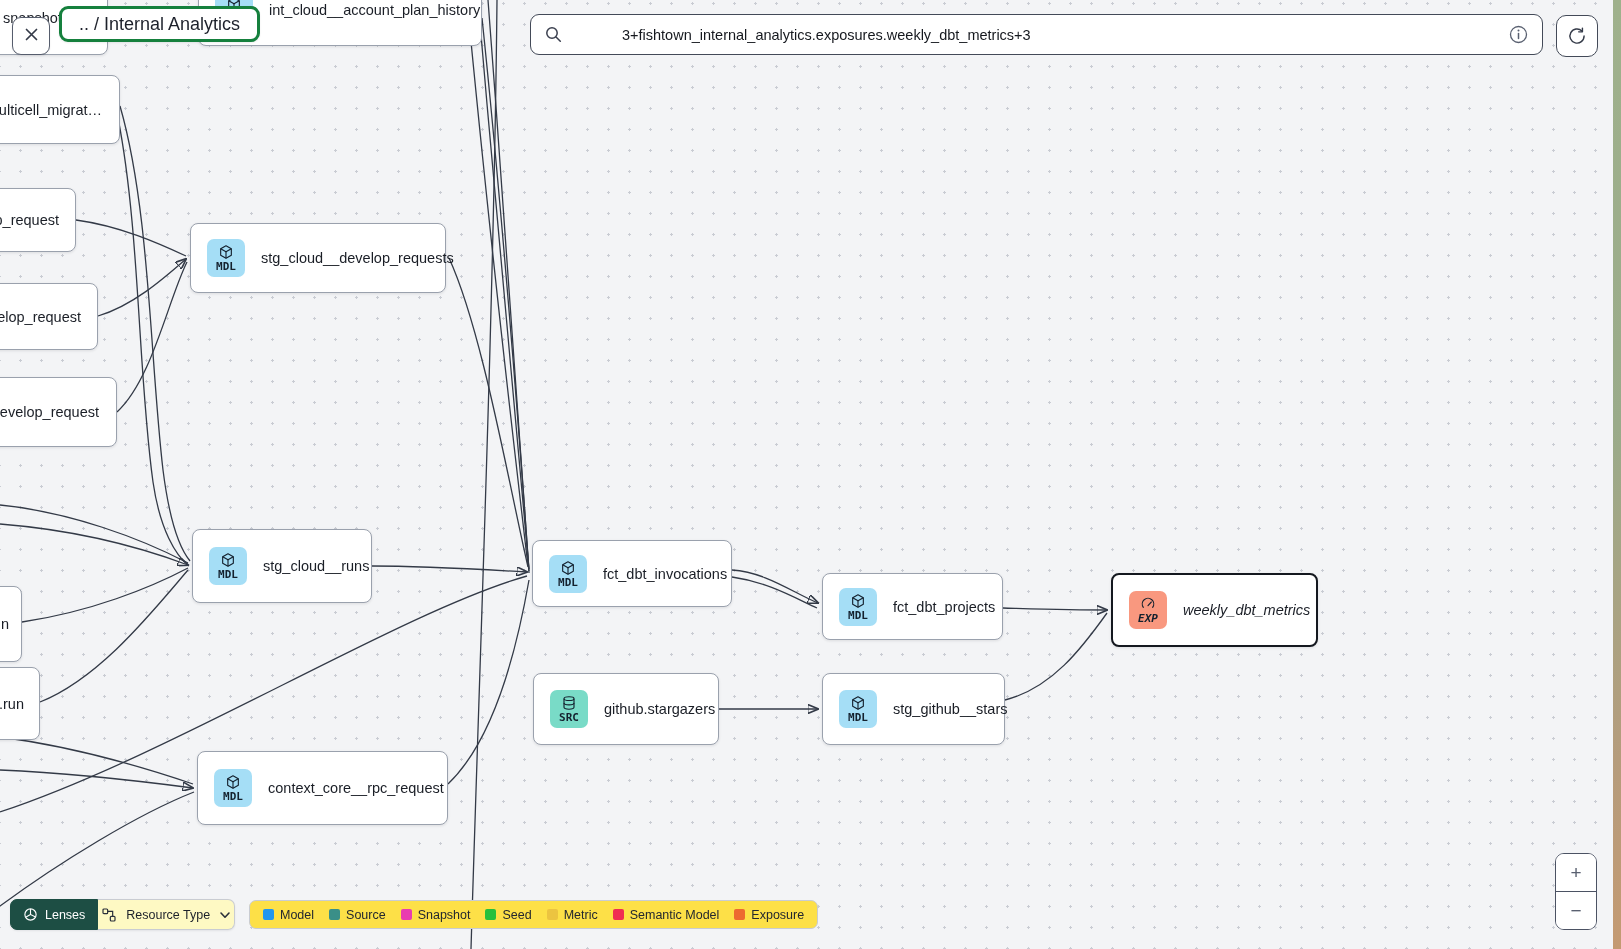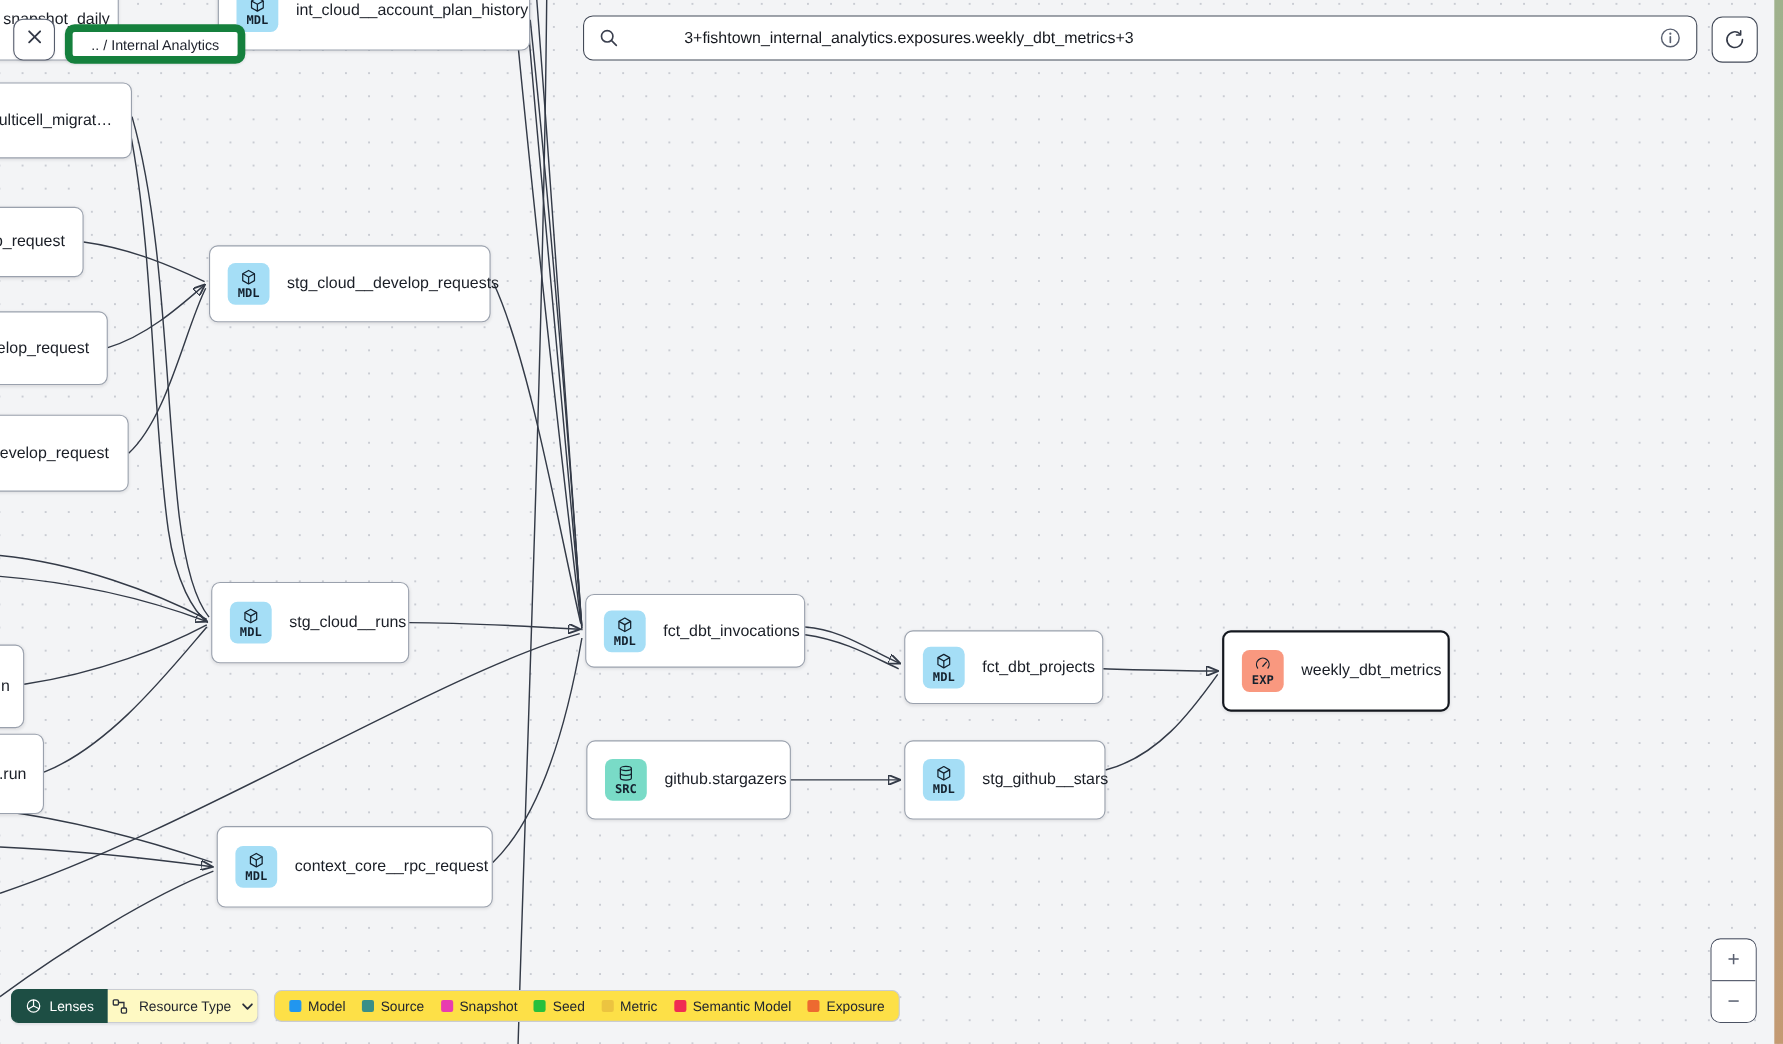--- a/index.html
+++ b/index.html
@@ -42,24 +42,24 @@
   .badge-EXP{background:#f9987f;}
 
   
   .btn-close{
     position:absolute;left:12px;top:17px;width:36px;height:36px;z-index:3;
     background:#fff;border:1px solid #565d6d;border-radius:9px;
     display:flex;align-items:center;justify-content:center;cursor:pointer;
     box-shadow:0 1px 2px rgba(20,24,33,.08);
   }
   .breadcrumb{
-    position:absolute;left:59px;top:22px;height:36px;z-index:3;
-    background:#fff;border:7px solid #15803d;border-radius:9px;
+    position:absolute;left:59px;top:6px;height:36px;z-index:3;
+    background:#fff;border:3px solid #15803d;border-radius:9px;
     display:flex;align-items:center;padding:0 17px;box-sizing:border-box;
-    font-size:13px;color:#1d212b;cursor:pointer;
+    font-size:18px;color:#1d212b;cursor:pointer;
     box-shadow:0 1px 2px rgba(20,24,33,.08);white-space:nowrap;
   }
   .searchbar{
     position:absolute;left:530px;top:14px;width:1013px;height:41px;z-index:3;
     background:#fff;border:1px solid #434a58;border-radius:9px;
     display:flex;align-items:center;padding:0 14px;box-sizing:border-box;gap:10px;
   }
   .searchbar input{
     flex:1;border:none;outline:none;font-family:"Liberation Sans",sans-serif;
     font-size:14.5px;color:#15181e;background:transparent;margin-left:48px;
@@ -235,21 +235,21 @@
           <svg width="16" height="16" viewBox="0 0 24 24" fill="none" stroke="#14212e" stroke-width="1.7" stroke-linejoin="round">
             <path d="M12 2.8 L20 7.3 V16.7 L12 21.2 L4 16.7 V7.3 Z"></path>
             <path d="M4 7.3 L12 11.8 L20 7.3"></path>
             <path d="M12 11.8 V21.2"></path>
           </svg>
         </span>
         <span>MDL</span>
       </div>
       <span class="label">fct_dbt_projects</span>
     </div>
-    <div class="node selected" style="left: 1111px; top: 573px; width: 207px; height: 74px;">
+    <div class="node selected" style="left: 1111px; top: 573px; width: 207px; height: 74px; font-style: italic;">
       <div class="badge badge-EXP">
         <span>
           <svg width="16" height="16" viewBox="0 0 24 24" fill="none" stroke="#14212e" stroke-width="1.7" stroke-linecap="round">
             <path d="M5 17 A 8.6 8.6 0 1 1 19 17"></path>
             <path d="M12 14.5 L17 9"></path>
           </svg>
         </span>
         <span>EXP</span>
       </div>
       <span class="label">weekly_dbt_metrics</span>

